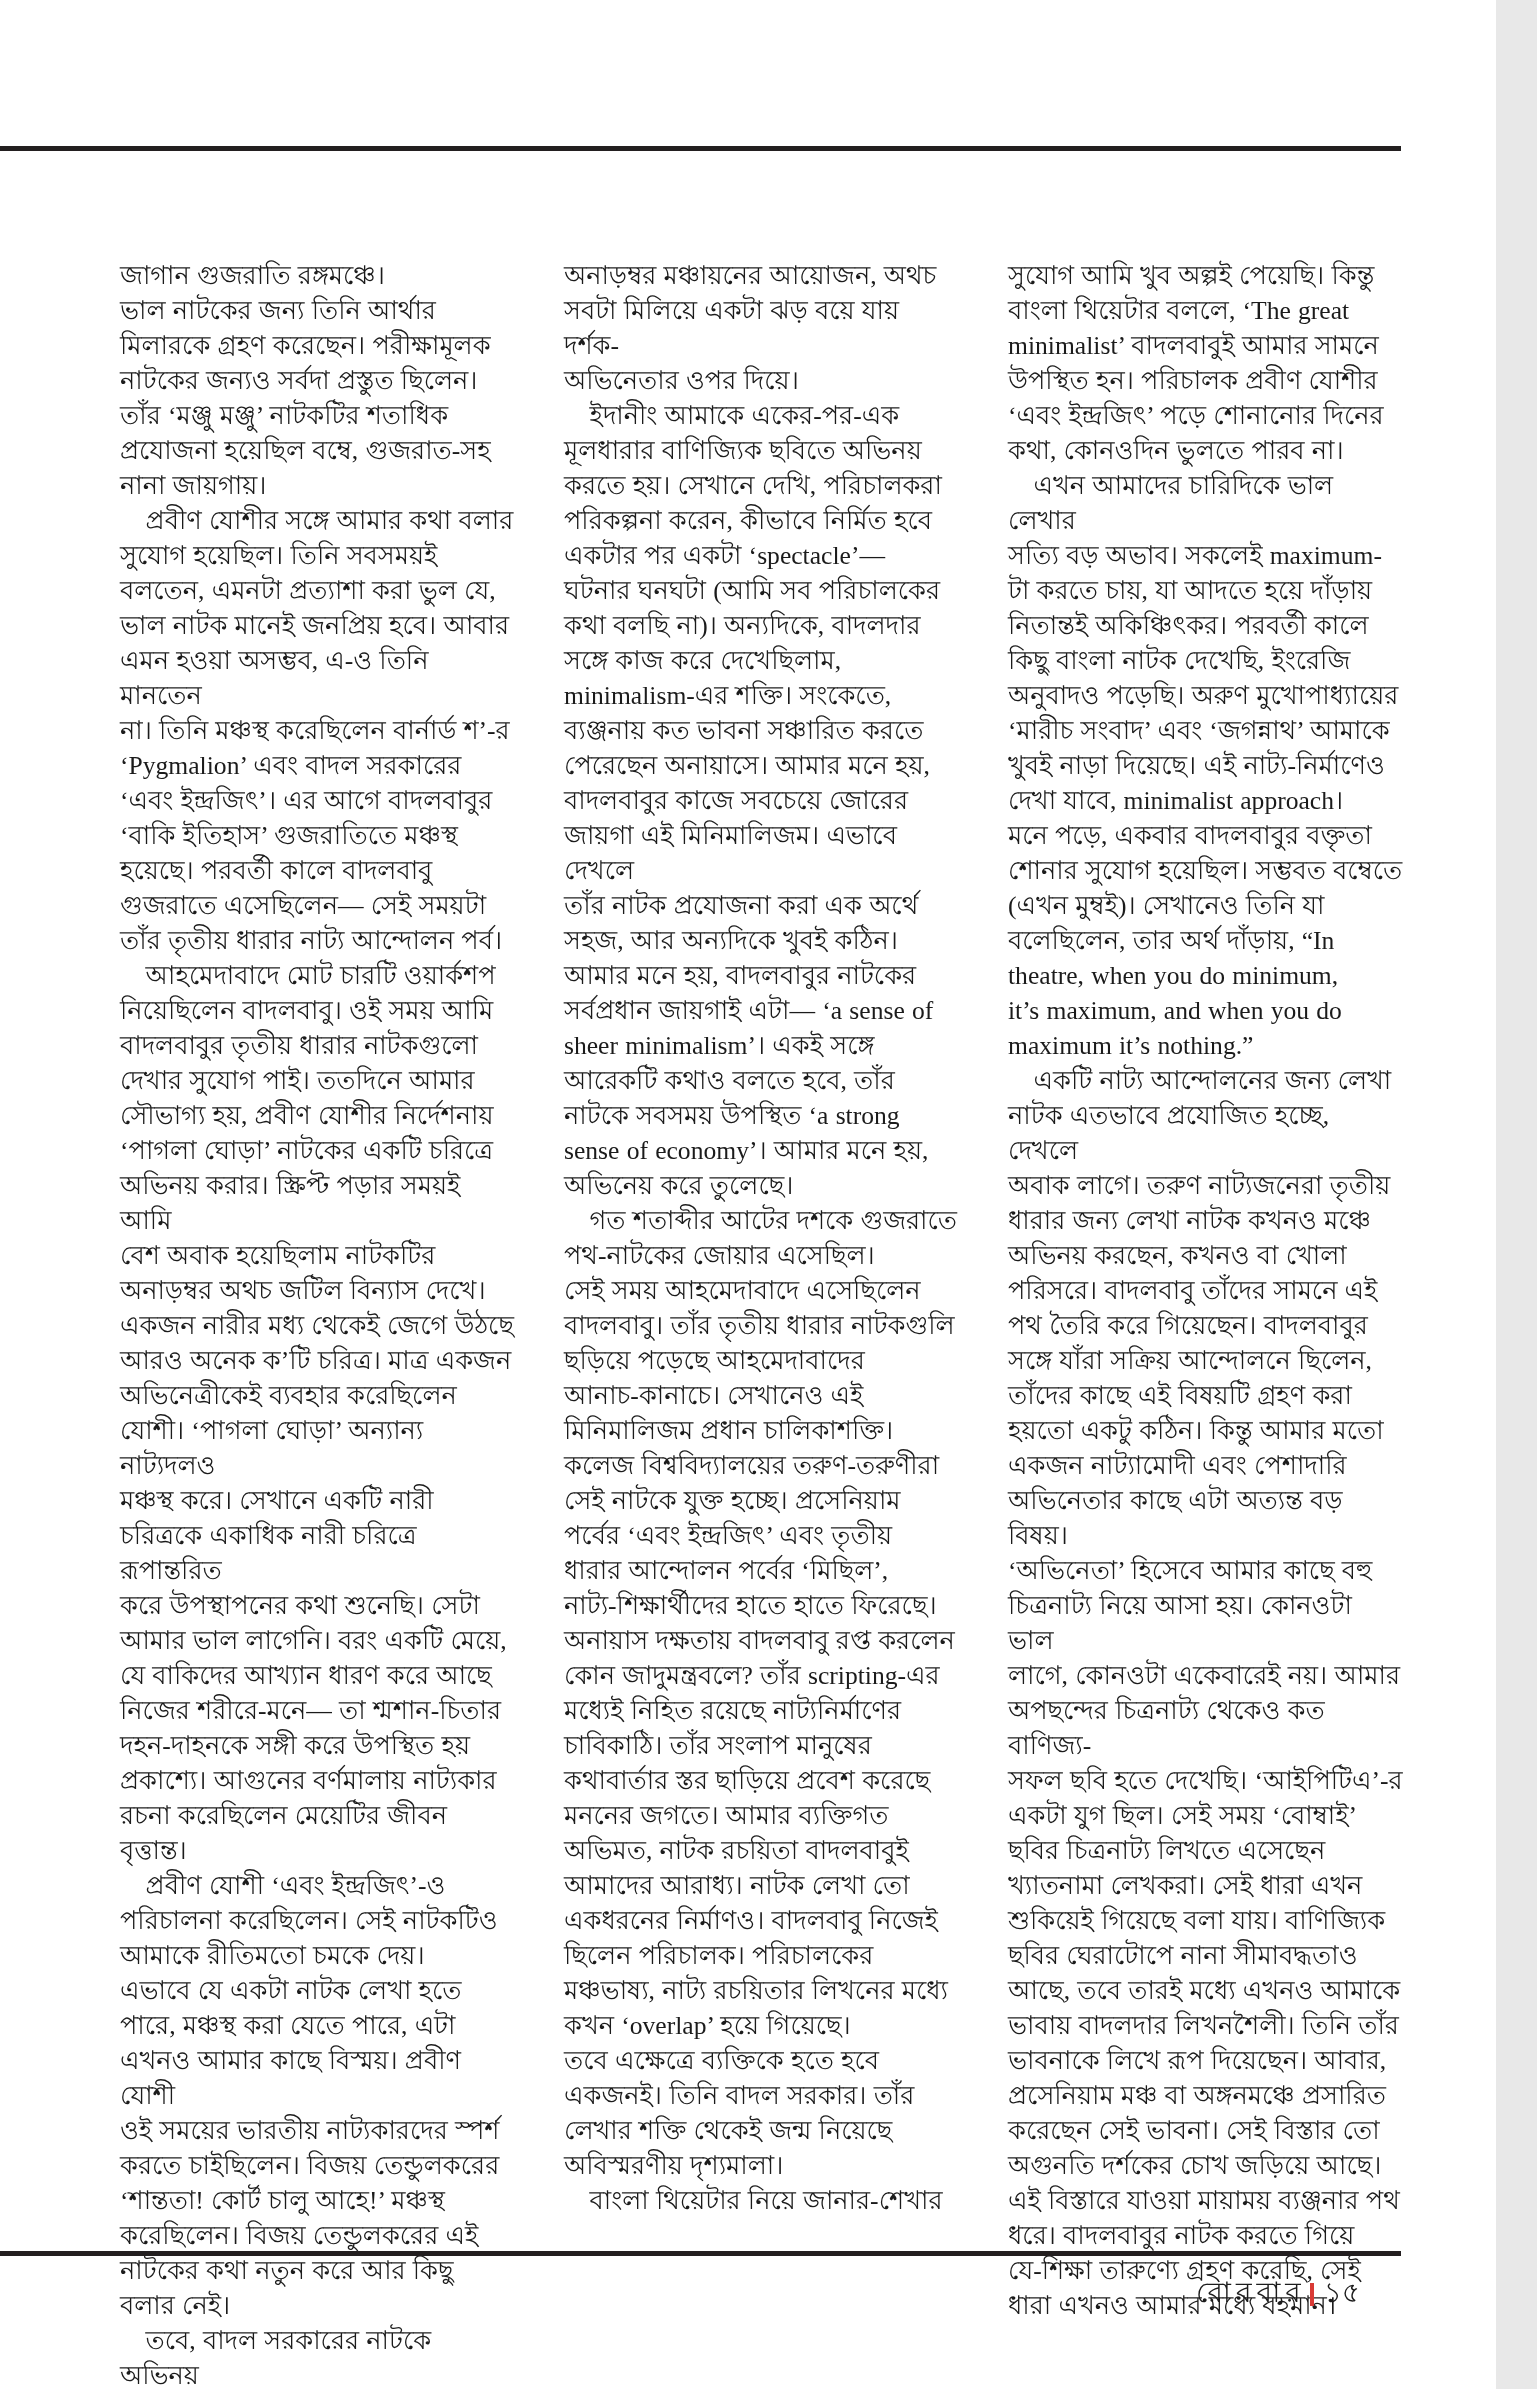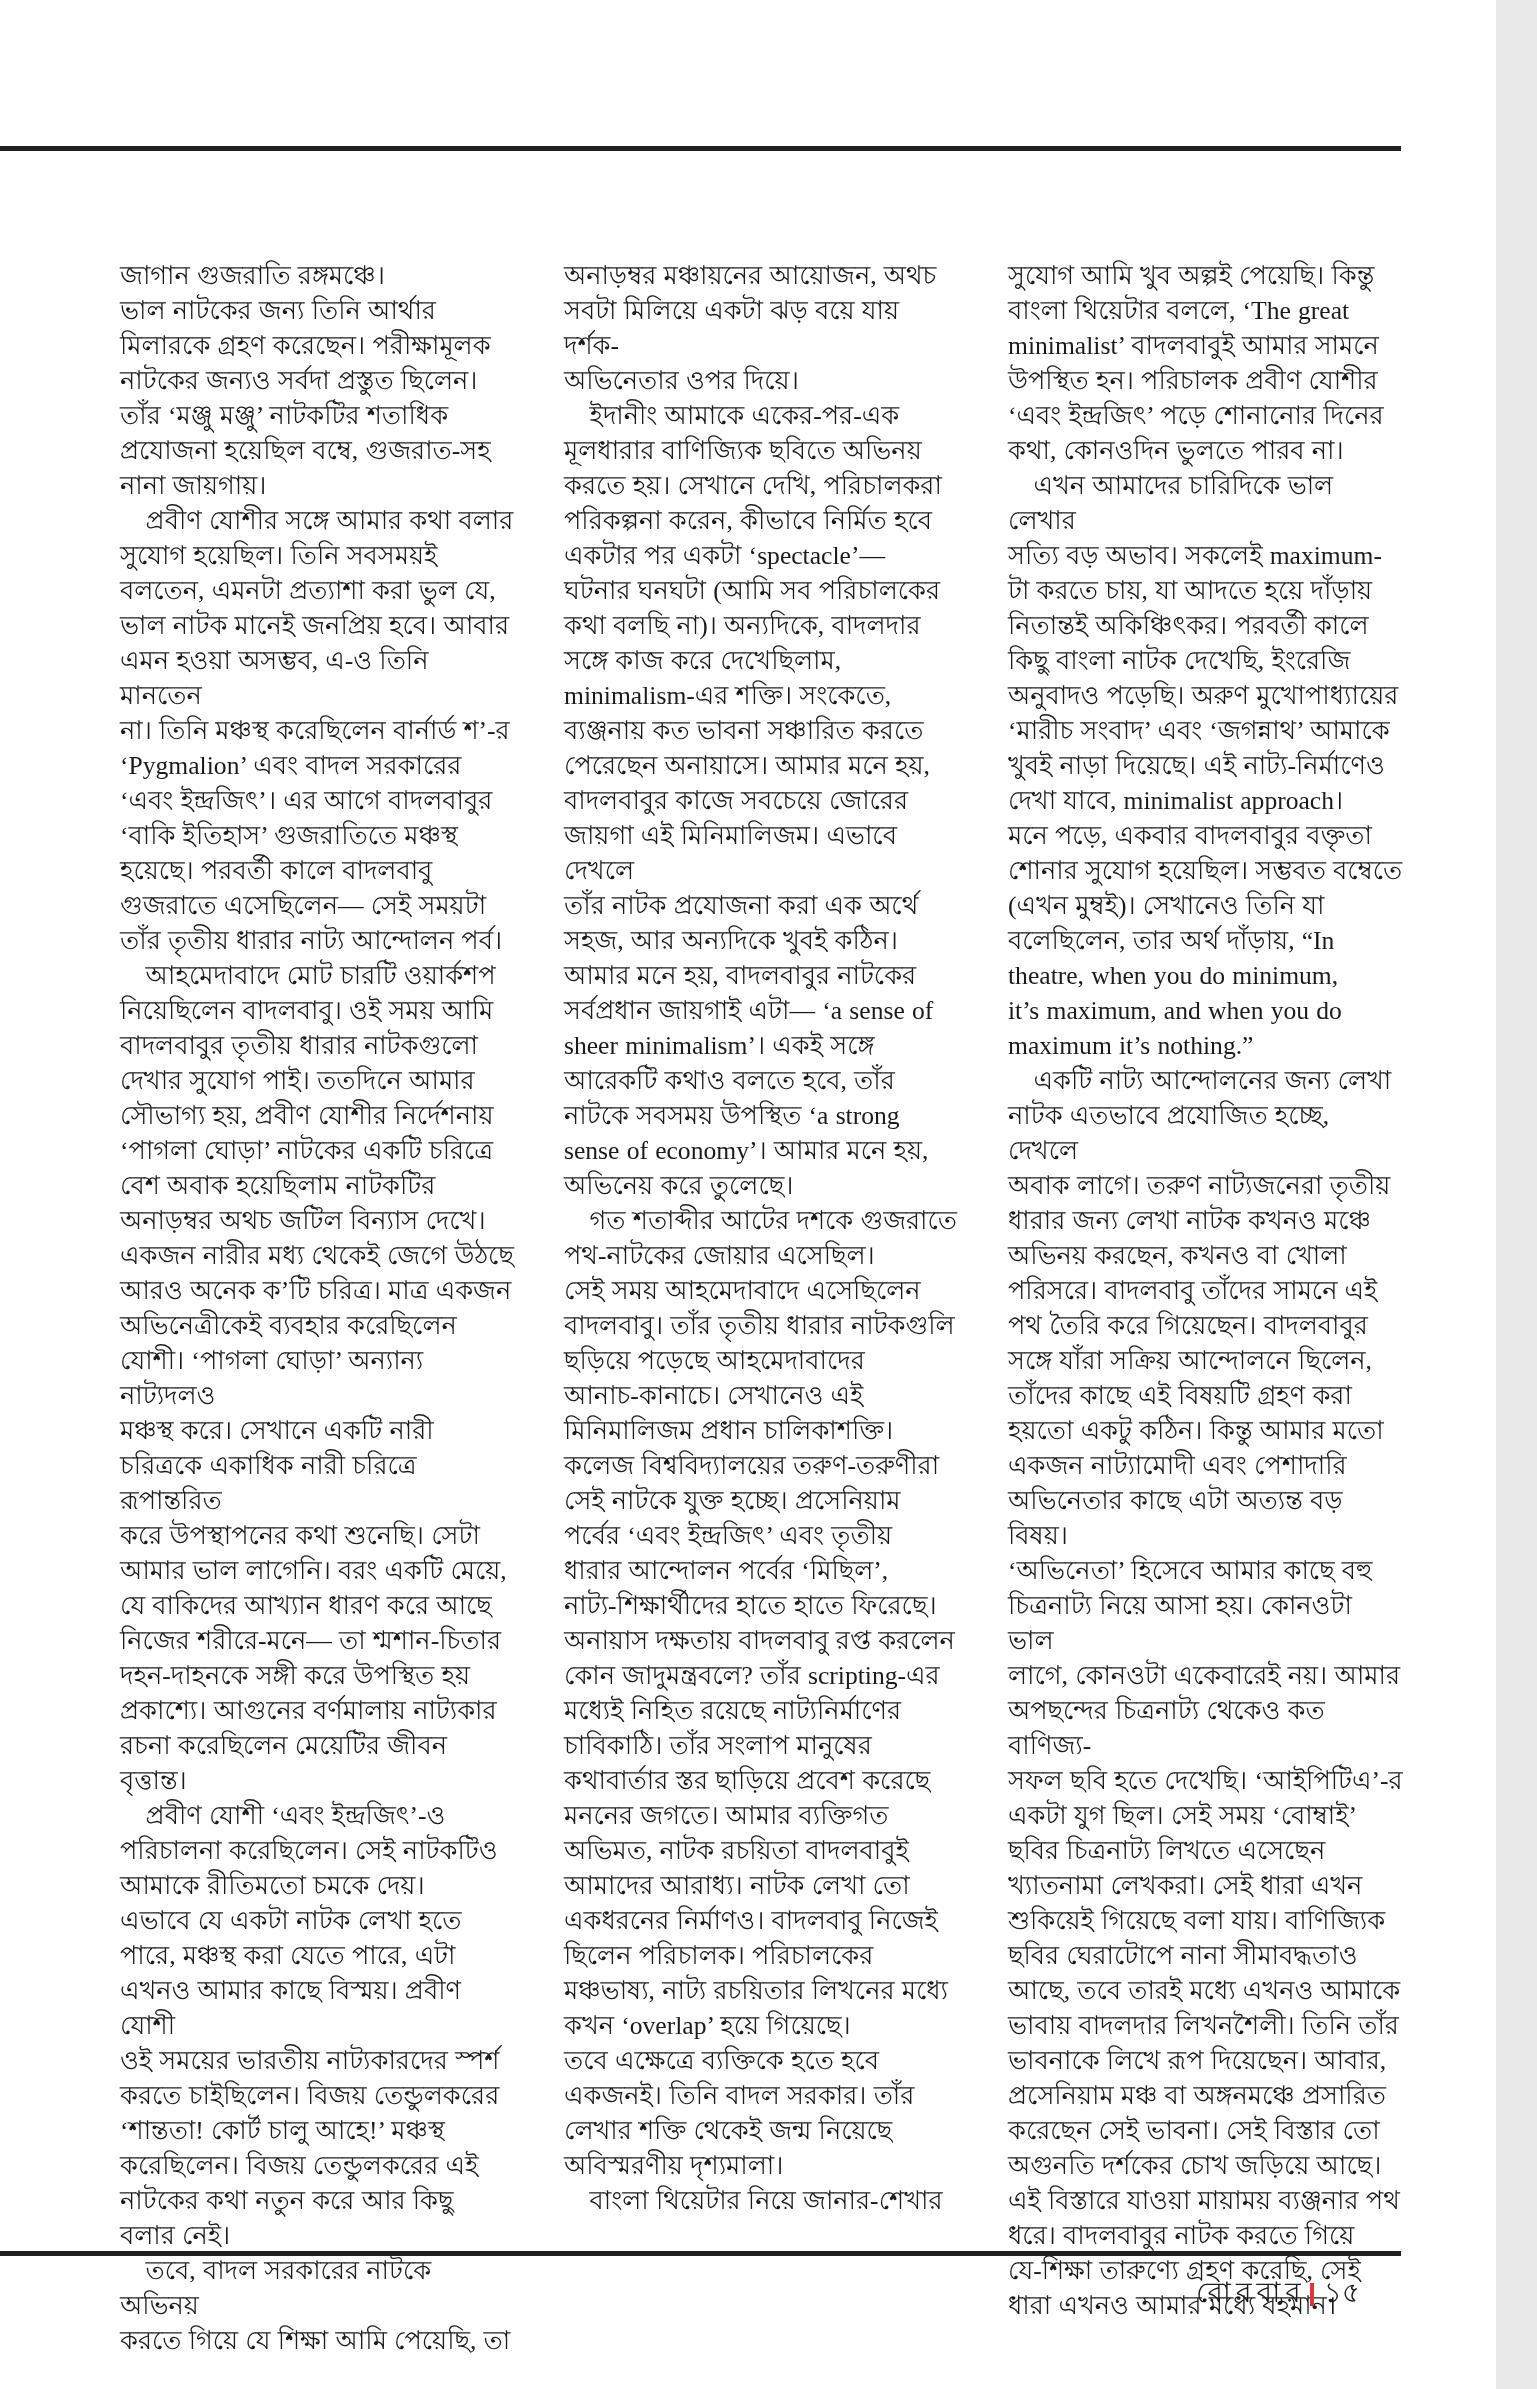--- a/index.html
+++ b/index.html
@@ -93,20 +93,21 @@
         <div class="line">‘বাকি ইতিহাস’ গুজরাতিতে মঞ্চস্থ</div>
         <div class="line">হয়েছে। পরবর্তী কালে বাদলবাবু</div>
         <div class="line">গুজরাতে এসেছিলেন— সেই সময়টা</div>
         <div class="line">তাঁর তৃতীয় ধারার নাট্য আন্দোলন পর্ব।</div>
         <div class="line"> আহমেদাবাদে মোট চারটি ওয়ার্কশপ</div>
         <div class="line">নিয়েছিলেন বাদলবাবু। ওই সময় আমি</div>
         <div class="line">বাদলবাবুর তৃতীয় ধারার নাটকগুলো</div>
         <div class="line">দেখার সুযোগ পাই। ততদিনে আমার</div>
         <div class="line">সৌভাগ্য হয়, প্রবীণ যোশীর নির্দেশনায়</div>
         <div class="line">‘পাগলা ঘোড়া’ নাটকের একটি চরিত্রে</div>
+        <div class="line">অভিনয় করার। স্ক্রিপ্ট পড়ার সময়ই আমি</div>
         <div class="line">বেশ অবাক হয়েছিলাম নাটকটির</div>
         <div class="line">অনাড়ম্বর অথচ জটিল বিন্যাস দেখে।</div>
         <div class="line">একজন নারীর মধ্য থেকেই জেগে উঠছে</div>
         <div class="line">আরও অনেক ক’টি চরিত্র। মাত্র একজন</div>
         <div class="line">অভিনেত্রীকেই ব্যবহার করেছিলেন</div>
         <div class="line">যোশী। ‘পাগলা ঘোড়া’ অন্যান্য নাট্যদলও</div>
         <div class="line">মঞ্চস্থ করে। সেখানে একটি নারী</div>
         <div class="line">চরিত্রকে একাধিক নারী চরিত্রে রূপান্তরিত</div>
         <div class="line">করে উপস্থাপনের কথা শুনেছি। সেটা</div>
         <div class="line">আমার ভাল লাগেনি। বরং একটি মেয়ে,</div>

